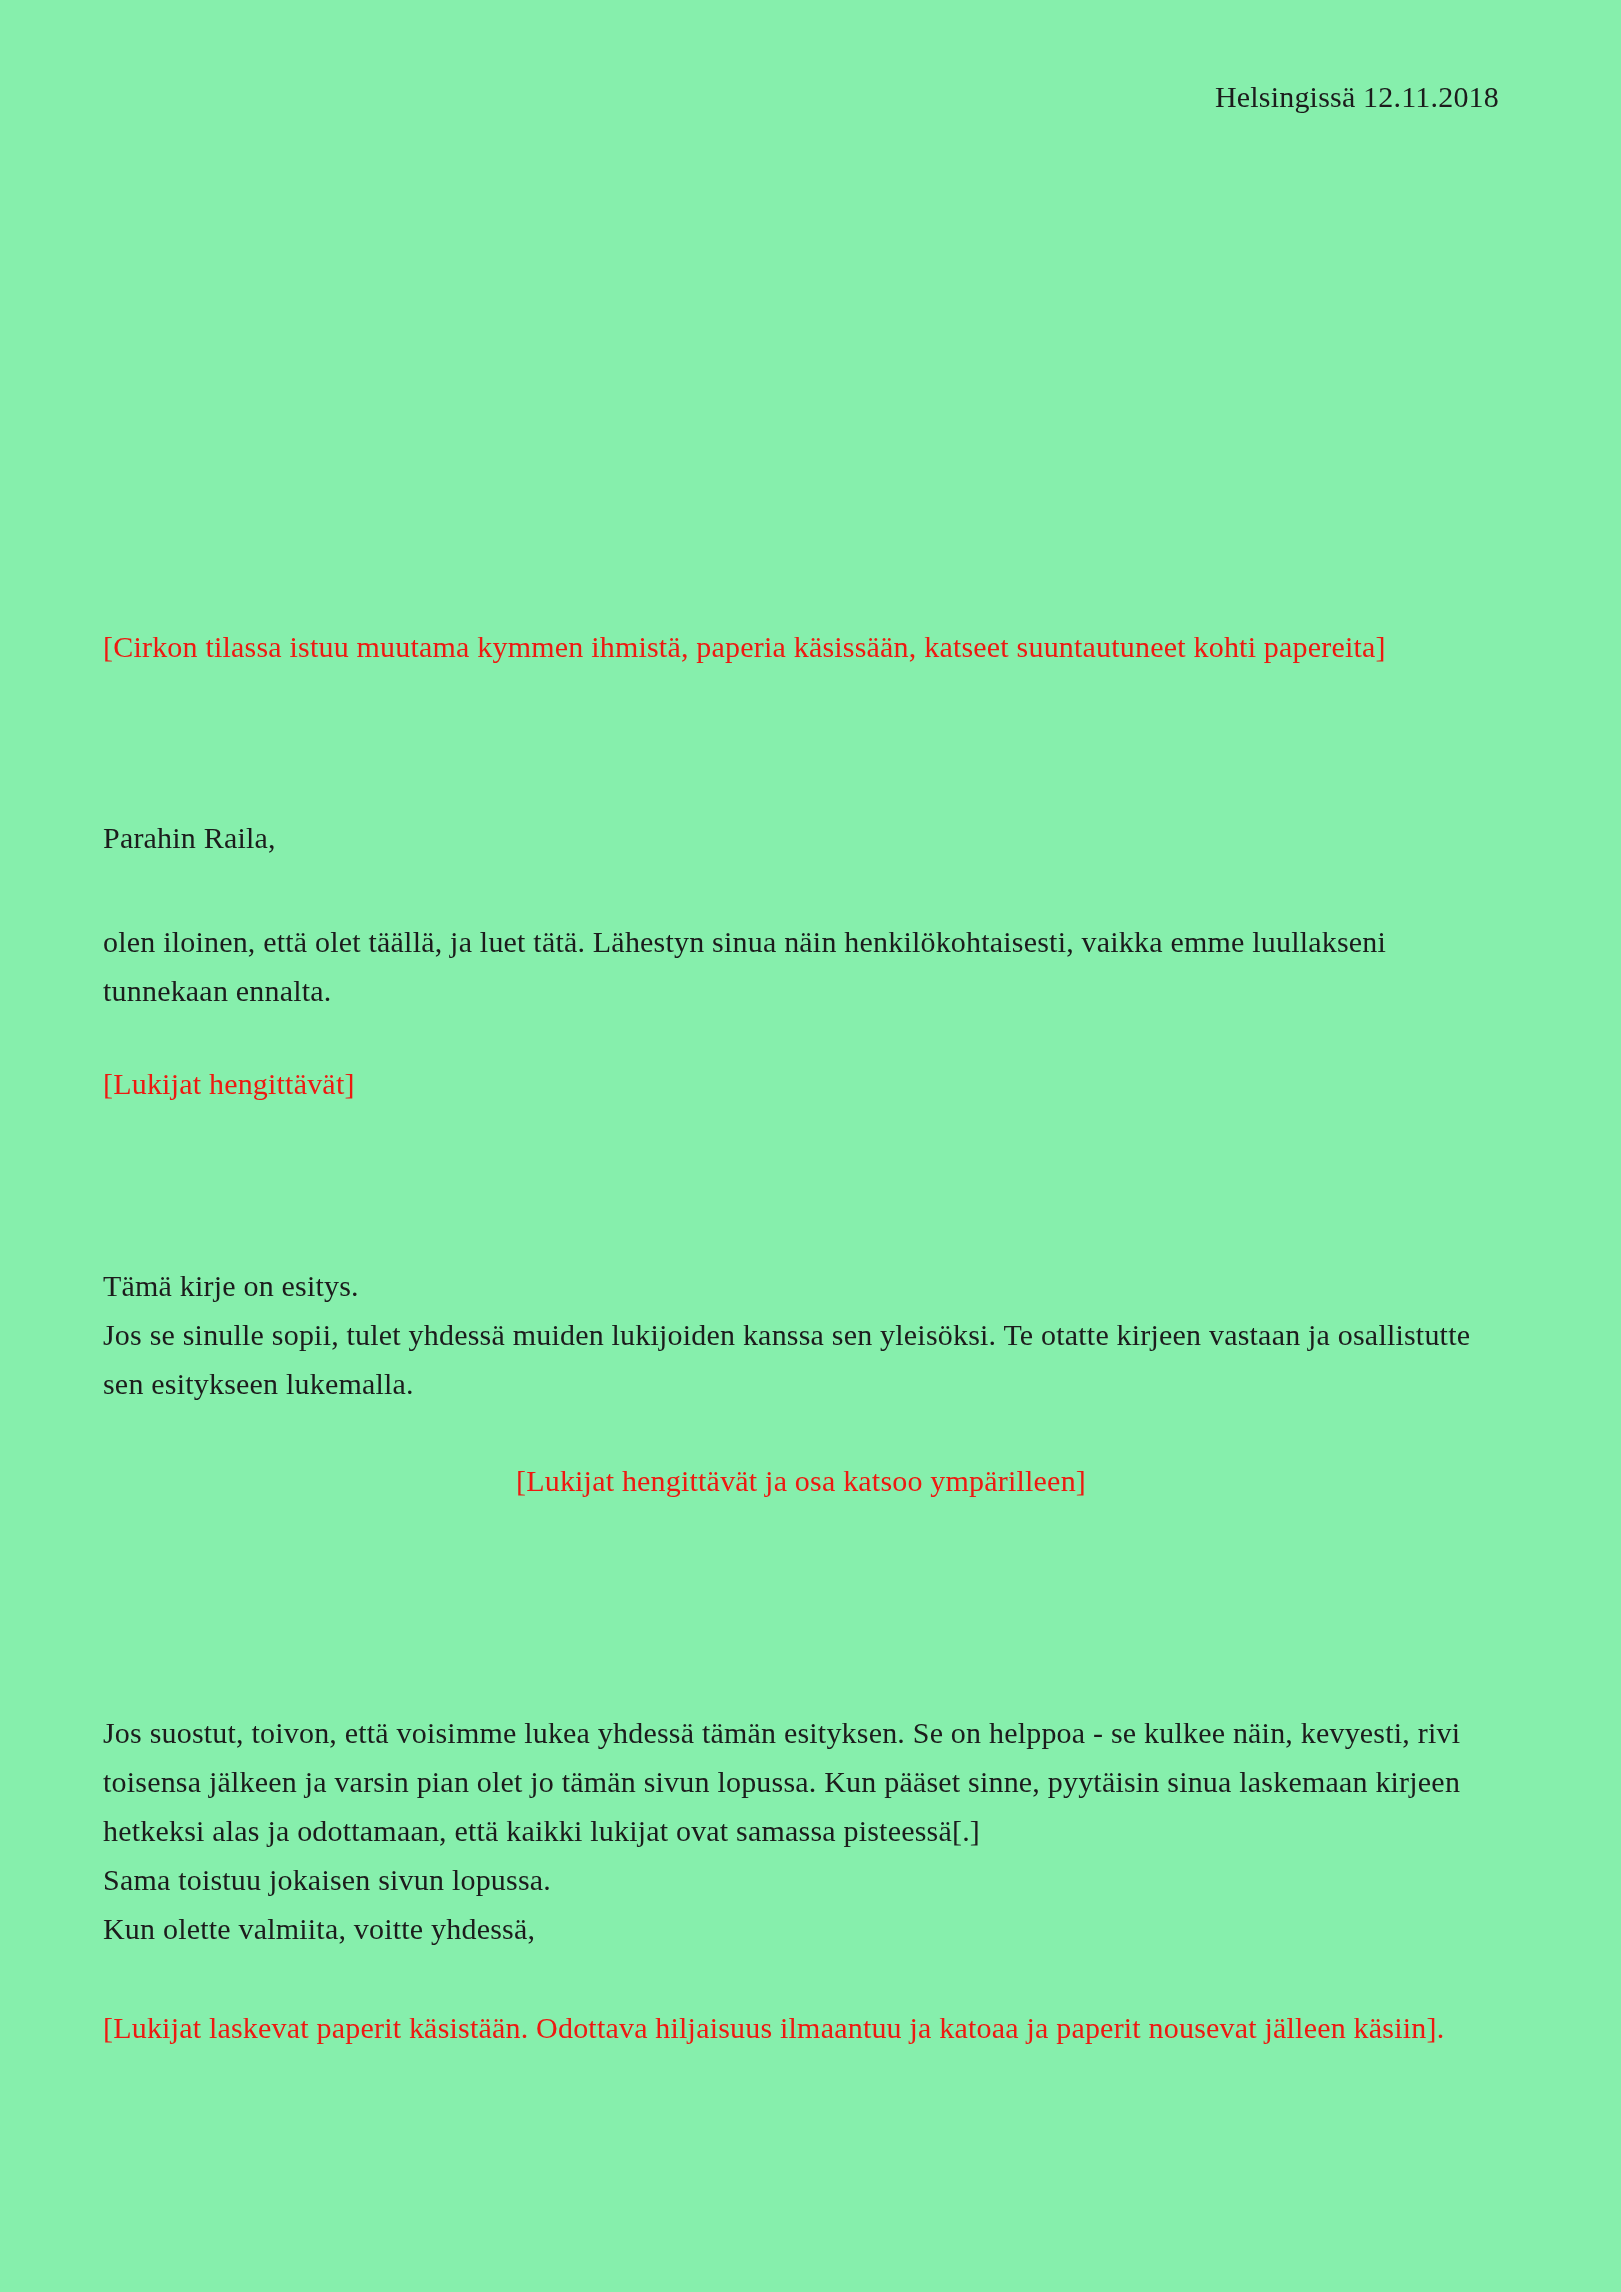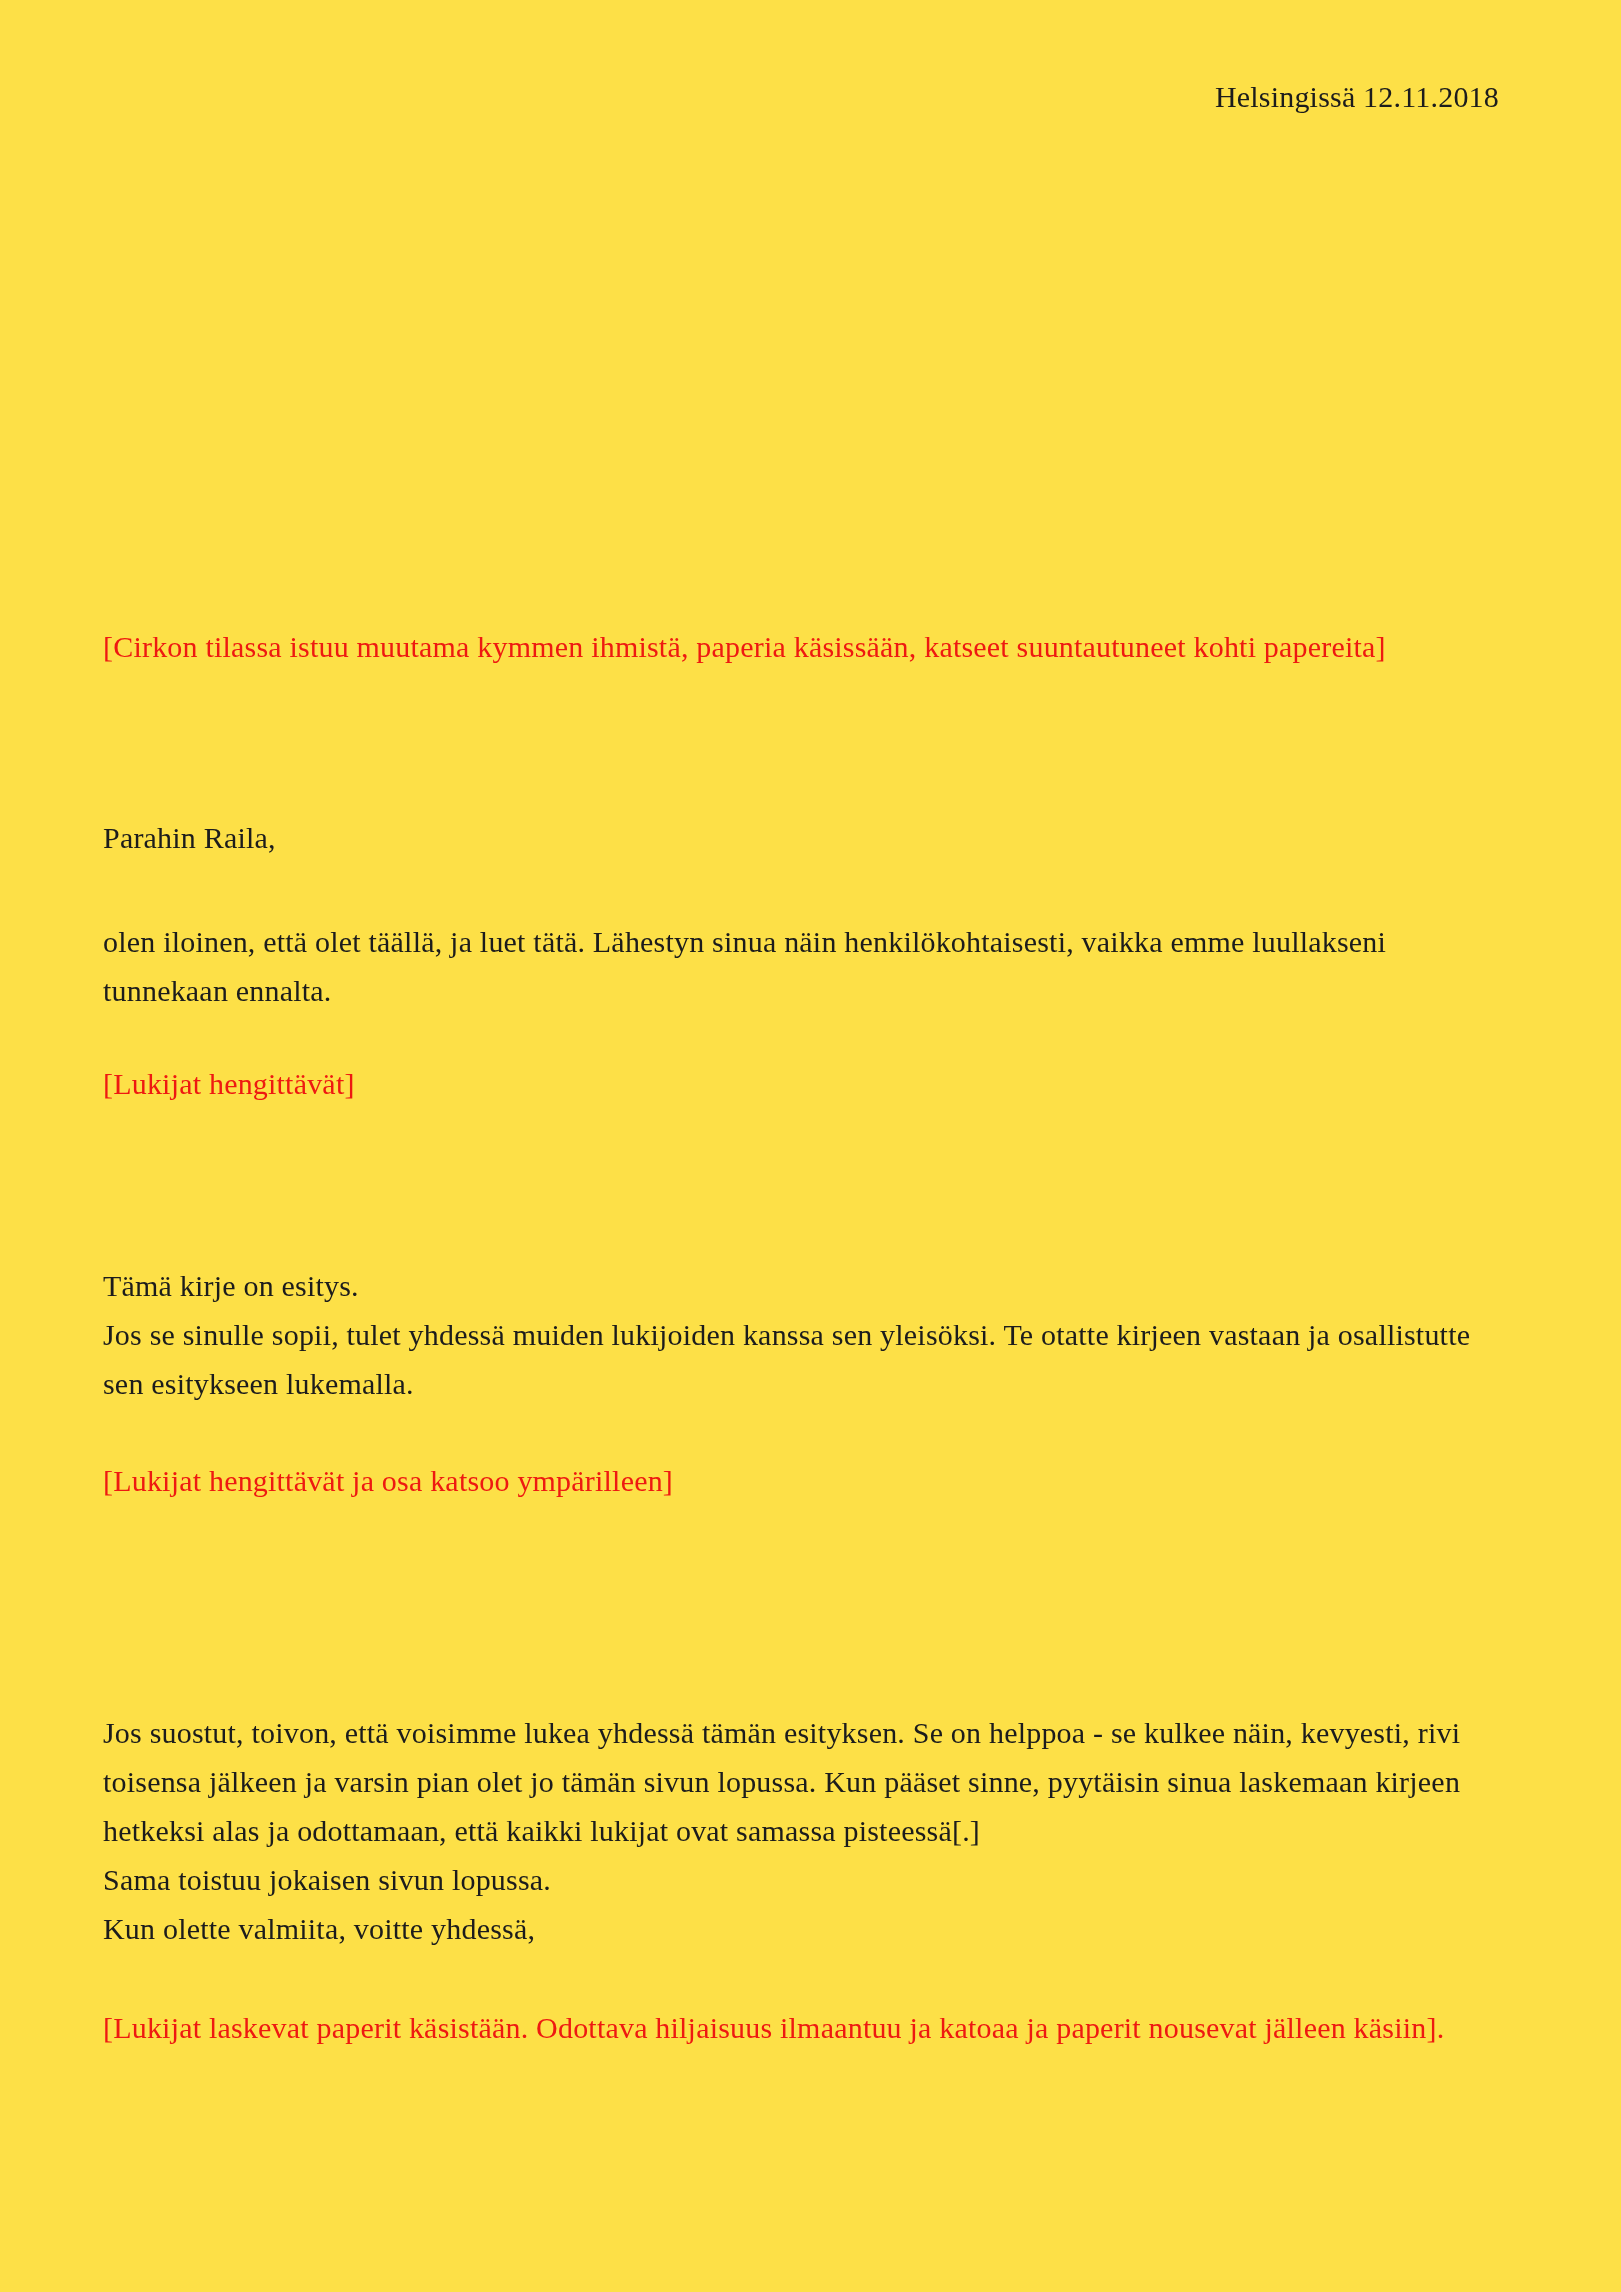--- a/index.html
+++ b/index.html
@@ -8,41 +8,41 @@
     width: 1621px;
     height: 2293px;
     font-family: "Liberation Serif", serif;
     color: #1c1c1c;
     overflow: hidden;
   }
   .page {
     position: relative;
     width: 1621px;
     height: 2293px;
-    background: #fde047;
+    background: #86efac;
     padding: 72px 122px 0 103px;
   }
   .txt {
     font-size: 30px;
     line-height: 49px;
     letter-spacing: 0.2px;
   }
   .date-line {
     text-align: right;
   }
   .stage {
     color: #ee1911;
   }
   
   .sp-sd1   { margin-top: 501px; }
   .sp-salut { margin-top: 142px; }
   .sp-p1    { margin-top: 55px;  }
   .sp-sd2   { margin-top: 44px;  }
   .sp-p2    { margin-top: 153px; }
-  .sp-sd3   { margin-top: 48px;  }
+  .sp-sd3   { margin-top: 48px; text-align: center;  }
   .sp-p3    { margin-top: 203px; }
   .sp-sd4   { margin-top: 50px;  }
 </style>
 </head>
 <body>
 
 <div class="page">
 
   <div class="txt date-line">Helsingissä 12.11.2018</div>
 

